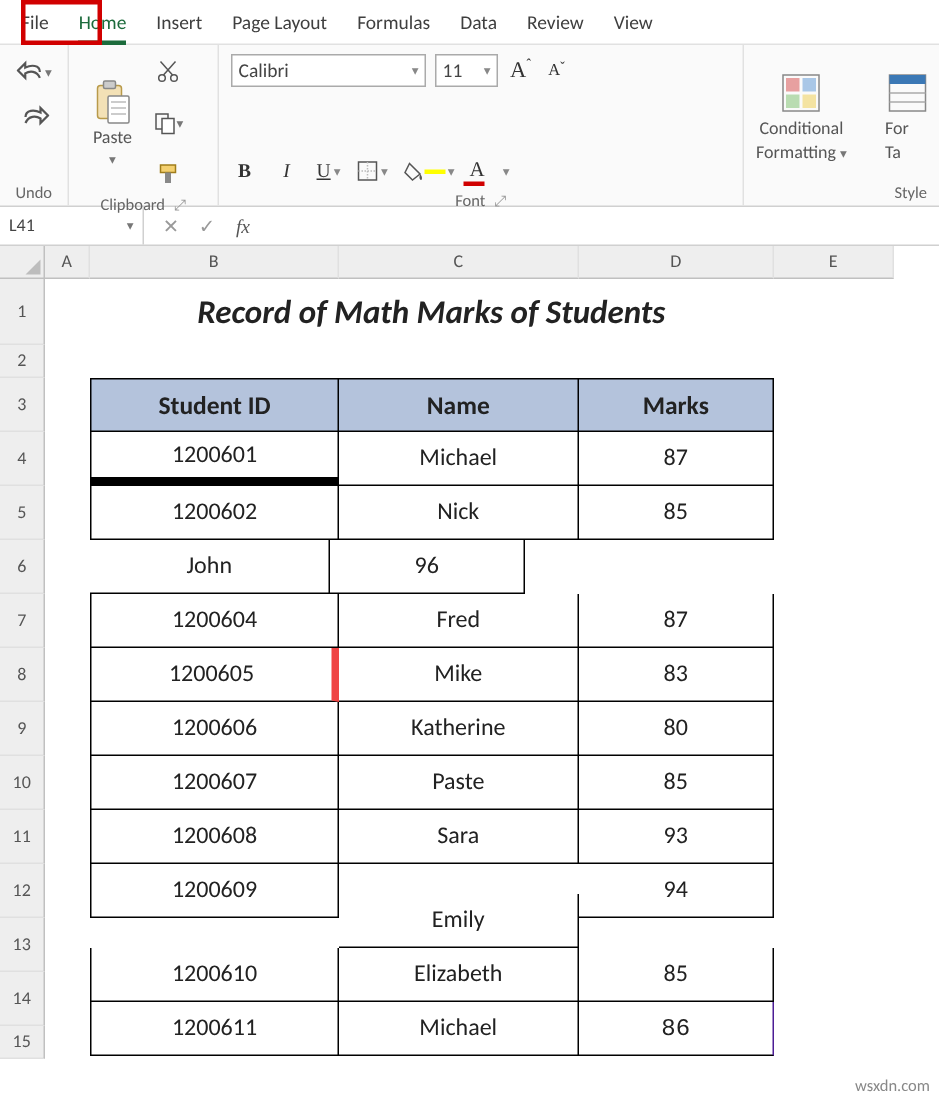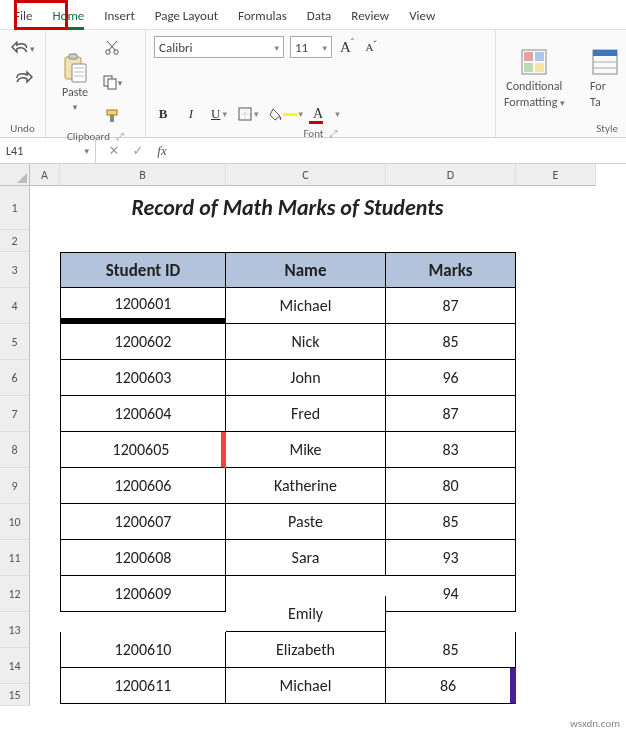--- a/index.html
+++ b/index.html
@@ -417,21 +417,20 @@
           </div>
           <div class="row data-row">
             <div class="cell cA"></div>
             <div class="cell cB datacell" style="border-left:1px solid #000;border-bottom:1px solid #000;border-right:1px solid #000;">1200602</div>
             <div class="cell cC datacell" style="border-bottom:1px solid #000;border-right:1px solid #000;">Nick</div>
             <div class="cell cD datacell" style="border-bottom:1px solid #000;border-right:1px solid #000;">85</div>
             <div class="cell cE"></div>
           </div>
           <div class="row data-row">
             <div class="cell cA"></div>
-            <div class="cell cB datacell" style="border-left:1px solid #000;border-bottom:1px solid #000;border-right:1px solid #000;">1200603</div>
             <div class="cell cC datacell" style="border-bottom:1px solid #000;border-right:1px solid #000;">John</div>
             <div class="cell cD datacell" style="border-bottom:1px solid #000;border-right:1px solid #000;">96</div>
             <div class="cell cE"></div>
           </div>
           <div class="row data-row">
             <div class="cell cA"></div>
             <div class="cell cB datacell" style="border-left:1px solid #000;border-bottom:1px solid #000;border-right:1px solid #000;">1200604</div>
             <div class="cell cC datacell" style="border-bottom:1px solid #000;border-right:1px solid #000;">Fred</div>
             <div class="cell cD datacell" style="border-bottom:1px solid #000;border-right:1px solid #000;">87</div>
             <div class="cell cE"></div>
@@ -475,21 +474,21 @@
             <div class="cell cA"></div>
             <div class="cell cB datacell" style="border-left:1px solid #000;border-bottom:1px solid #000;border-right:1px solid #000;">1200610</div>
             <div class="cell cC datacell" style="border-bottom:1px solid #000;border-right:1px solid #000;">Elizabeth</div>
             <div class="cell cD datacell" style="border-bottom:1px solid #000;border-right:1px solid #000;">85</div>
             <div class="cell cE"></div>
           </div>
           <div class="row data-row">
             <div class="cell cA"></div>
             <div class="cell cB datacell" style="border-left:1px solid #000;border-bottom:1px solid #000;border-right:1px solid #000;">1200611</div>
             <div class="cell cC datacell" style="border-bottom:1px solid #000;border-right:1px solid #000;">Michael</div>
-            <div class="cell cD datacell" style="border-bottom:1px solid #000;border-right:6px solid #4c1d95;">86</div>
+            <div class="cell cD datacell" style="border-bottom:1px solid #000;border-right:1px solid #4c1d95;font-family:Liberation Mono, monospace;">86</div>
             <div class="cell cE"></div>
           </div>
         </div>
 
       <div class="row blank-row">
         <div class="cell cA"></div>
           <div class="cell cB"></div>
           <div class="cell cC"></div>
           <div class="cell cD"></div>
           <div class="cell cE"></div>

